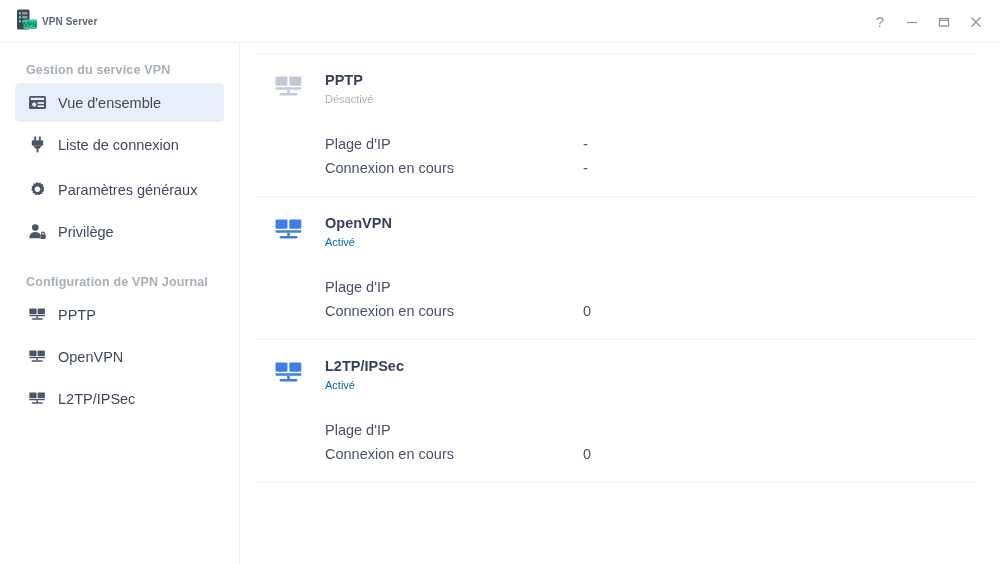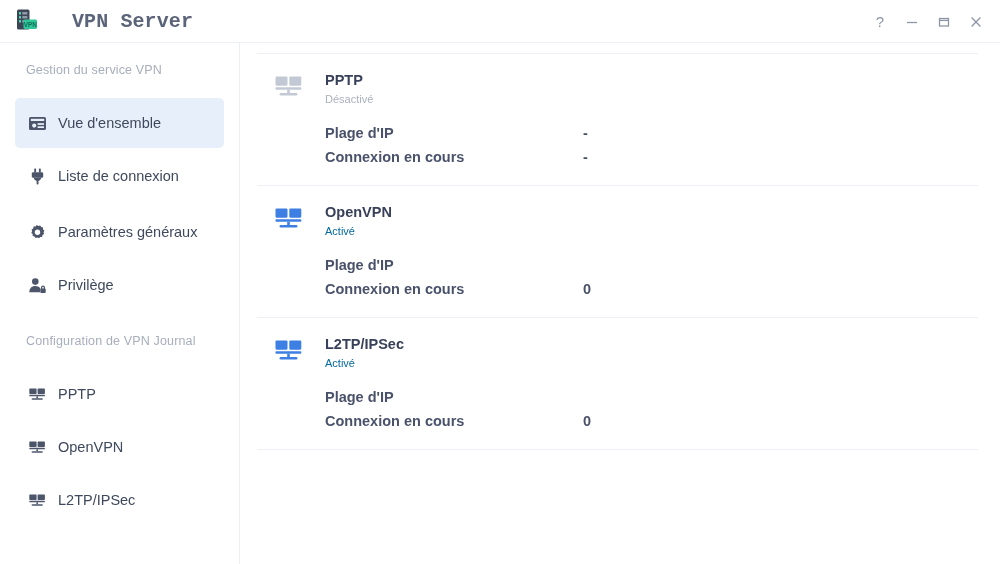--- a/index.html
+++ b/index.html
@@ -36,26 +36,25 @@
     padding: 0 0 0 15px;
     box-sizing: border-box;
   }
   .app-icon {
     width: 26px;
     height: 26px;
     position: relative;
     flex: 0 0 auto;
   }
   .app-title {
-    margin-left: 31px;
-    font-size: 20px;
+    margin-left: 1px;
+    font-size: 10px;
     font-weight: bold;
     color: #5b6478;
     letter-spacing: 0.1px;
-    font-family: Liberation Mono, monospace;
   }
   .win-controls {
     position: absolute;
     right: 8px;
     top: 0;
     height: 43px;
     display: flex;
     align-items: center;
   }
   .win-btn {
@@ -82,27 +81,27 @@
   .sidebar {
     width: 240px;
     min-width: 240px;
     background: #ffffff;
     border-right: 1px solid #eceff4;
     padding-top: 10px;
     box-sizing: border-box;
   }
   .sb-section-title {
     font-size: 12.5px;
-    font-weight: normal;
+    font-weight: bold;
     color: #a7aebc;
-    padding: 10px 0 21px 26px;
+    padding: 10px 0 6px 26px;
     letter-spacing: 0.15px;
   }
   .sb-item {
-    height: 50px;
+    height: 39px;
     margin: 0 15px;
     border-radius: 5px;
     display: flex;
     align-items: center;
     padding-left: 12px;
     box-sizing: border-box;
     cursor: default;
     color: #3f495c;
     font-size: 14.5px;
   }
@@ -167,23 +166,22 @@
   }
   .svc-status {
     font-size: 11px;
     line-height: 19px;
     margin-top: 0;
   }
   .svc-status.on { color: #0369a1; }
   .svc-status.off { color: #aab1bd; }
 
   .svc-rows {
-    margin-top: 12px;
+    margin-top: 23px;
     padding-left: 68px;
-    font-weight: bold;
   }
   .svc-row {
     display: flex;
     font-size: 14.5px;
     line-height: 24px;
     color: #49526a;
   }
   .svc-row .lbl {
     width: 258px;
     flex: 0 0 258px;

